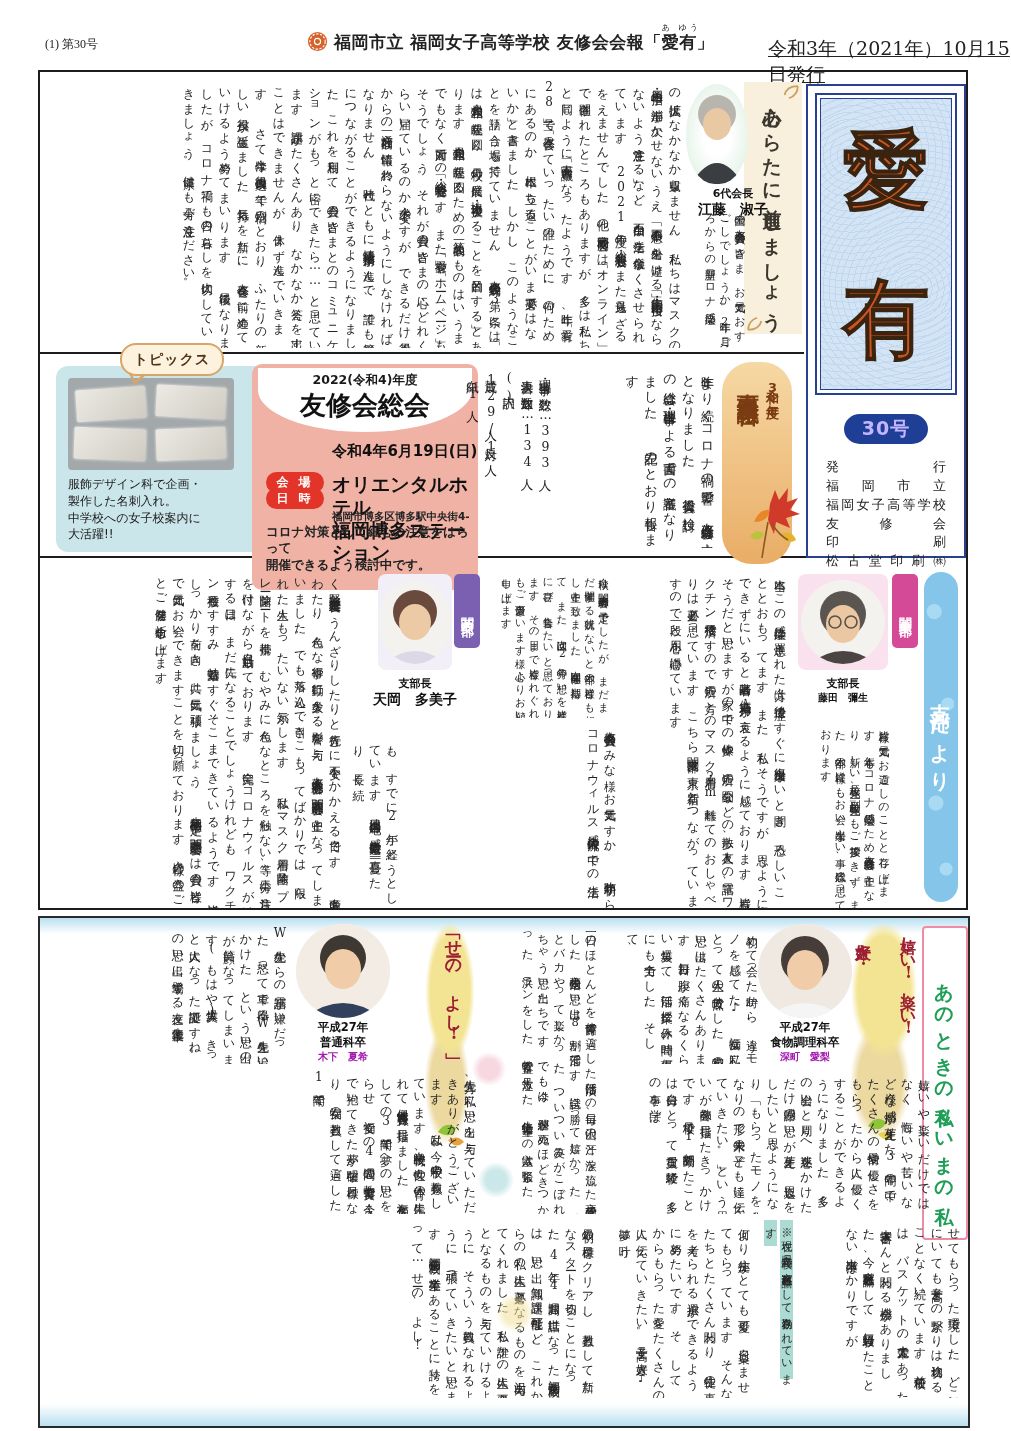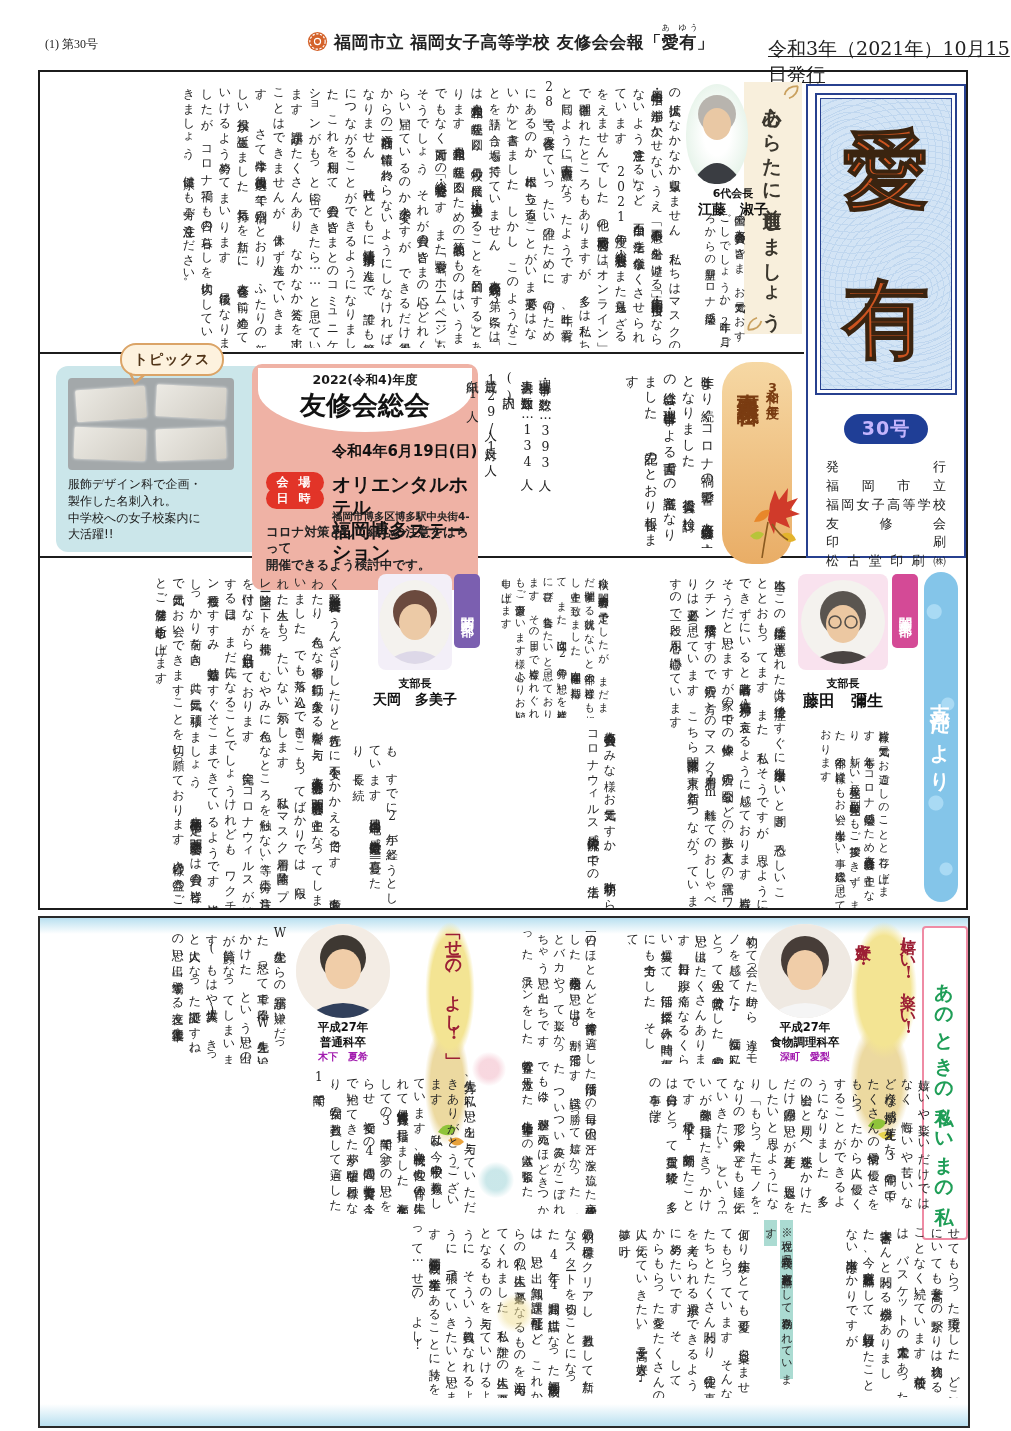--- a/index.html
+++ b/index.html
@@ -204,21 +204,21 @@
           <circle cx="42" cy="34" r="23" fill="#5a5550"></circle>
           <ellipse cx="42" cy="44" rx="17" ry="19" fill="#ecc8a2"></ellipse>
           <circle cx="34" cy="42" r="6" fill="none" stroke="#57514b" stroke-width="1.6"></circle>
           <circle cx="50" cy="42" r="6" fill="none" stroke="#57514b" stroke-width="1.6"></circle>
           <path d="M8 84 Q42 58 76 84 Z" fill="#4a4442"></path>
         </svg>
     </div>
   </div>
   <div class="blk" style="left:788px;top:676px;width:110px;">
     <div class="capline" style="font-size:11px;">支部長</div>
-    <div class="capline" style="font-size:16px;">藤田　彌生</div>
+    <div class="capline" style="font-size:10px;">藤田　彌生</div>
   </div>
   <div class="blk vt" style="left:793px;top:722px;width:97px;height:186px;font-size:11px;line-height:1.32;">皆様お元気でお過ごしのことと存じ上げます。本年もコロナ感染症のため友修会総会は中止となり、新しい校長先生、副校長先生にもご挨拶できず、また、本部の皆様にもお会い出来ない事、残念に思っております。</div>
   <div class="blk vt" style="left:612px;top:570px;width:176px;height:338px;font-size:12px;line-height:1.45;">本当にこの感染症は罹患された方々は後遺症ですぐに復帰出来ないと聞き、恐ろしいこととおもってます。また、私もそうですが、思うように外出できずにいると高齢者は体力・精神力が衰えるように感じております。皆様もそうだと思いますが家の中での体操や、近所の公園などの散歩、友人との電話、ワクチン接種済ですので近所の方とのマスク着用・2m離れてのおしゃべりは必要と思っています。こちら関東支部は東京、新宿とつながっていますので一段と用心を心掛けています。</div>
   <div class="blk vt" style="left:490px;top:570px;width:120px;height:148px;font-size:10.5px;line-height:1.32;">今秋は関東支部総会の予定でしたが、まだまだ開催する状況にないと本部の皆様とも相談し中止と致しました。次回開催を期待して、また、次回は2年分の想いを皆様と共に喜び、集合したいと思っております。その日まで皆様くれぐれもご自愛下さいます様、心よりお願い申し上げます。</div>
 
   <div class="blk vbadge" style="left:454px;top:574px;width:26px;height:74px;background:#7b5fb0;">
     <span>関西支部</span>
   </div>
   <div class="blk photoblock" style="left:378px;top:574px;width:74px;height:96px;background:#f3eff8;">
     <div class="pcircle" style="width:72px;height:84px;border-radius:50%;">

